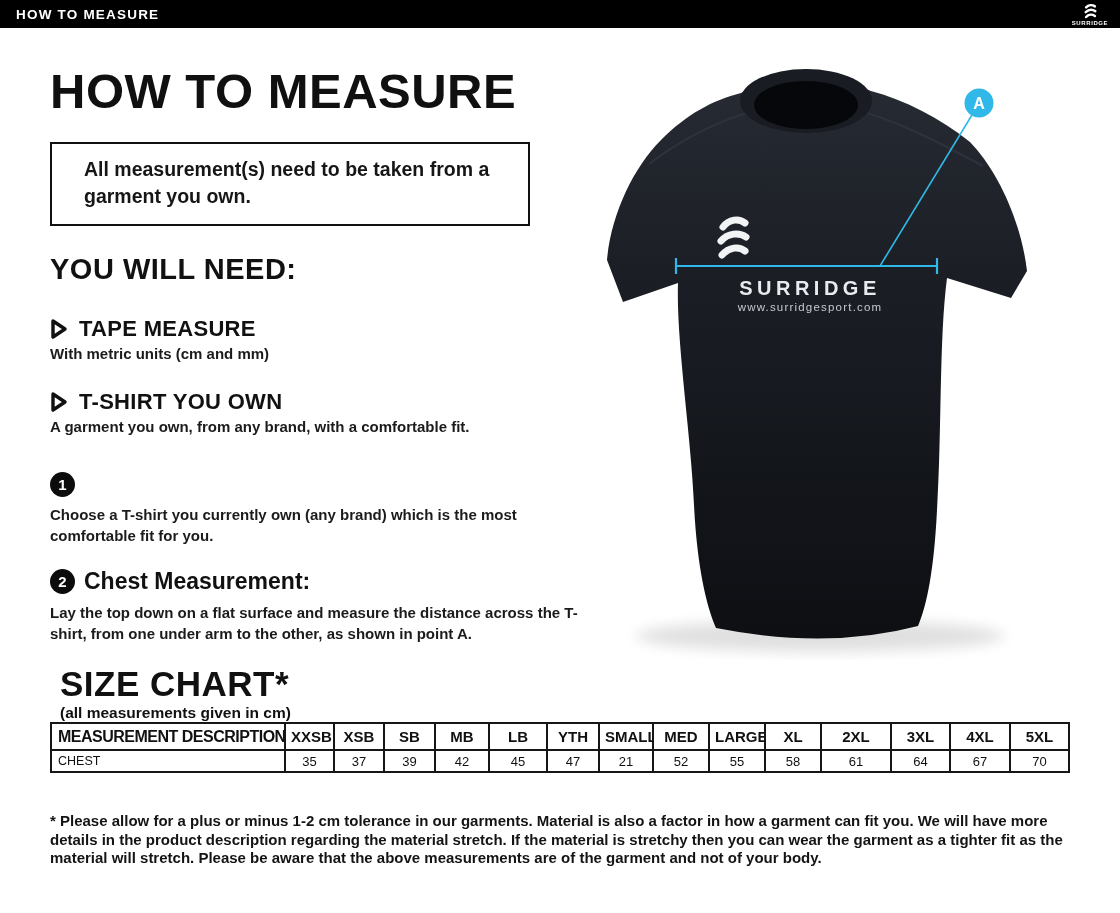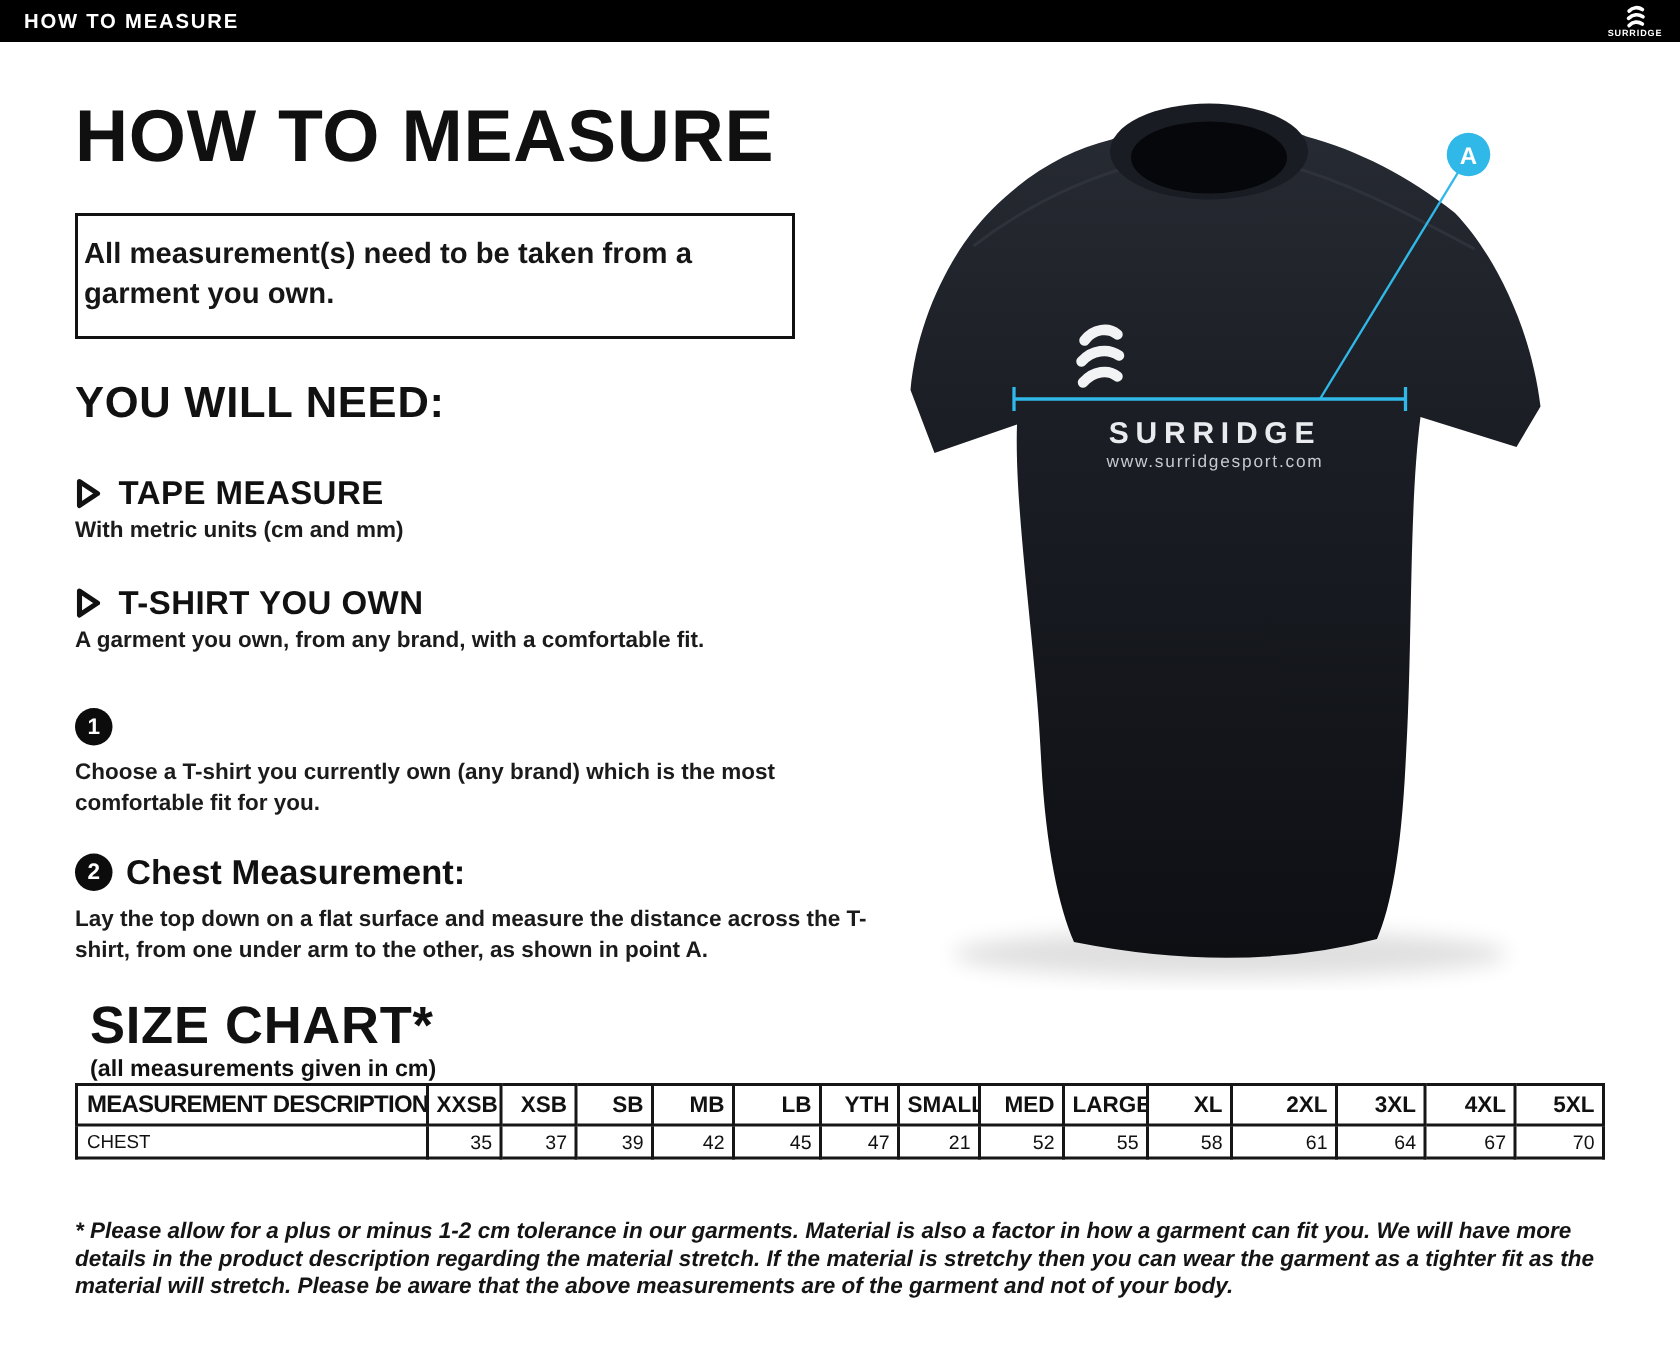--- a/index.html
+++ b/index.html
@@ -24,21 +24,21 @@
   }
   .bar-logo .word { font-size:6px; font-weight:bold; letter-spacing:.6px; line-height:6px; margin-top:1px; }
 
   
   .main-heading {
     position:absolute; left:50px; top:63px;
     font-size:49px; font-weight:bold; letter-spacing:.5px; color:#101010;
   }
   .notice-box {
     position:absolute; left:50px; top:142px; width:480px; height:84px;
-    border:2.5px solid #111; padding:12px 4px;
+    border:2.5px solid #111; padding:12px 32px;
     font-size:19.5px; font-weight:bold; line-height:27px; color:#161616;
   }
   .ywn-heading {
     position:absolute; left:50px; top:253px;
     font-size:29px; font-weight:bold; letter-spacing:.5px;
   }
   .need { position:absolute; left:50px; width:520px; }
   .need-1 { top:316px; }
   .need-2 { top:389px; }
   .need-row { display:flex; align-items:center; gap:11px; }
@@ -60,36 +60,36 @@
   .sc-heading { position:absolute; left:50px; top:664px; display:flex; align-items:baseline;flex-direction:column; }
   .sc-main { font-size:35px; font-weight:bold; letter-spacing:.5px; }
   .sc-sub { font-size:15.5px; font-weight:bold; margin-left:10px; }
 
   
   .size-table {
     position:absolute; left:50px; top:722px; width:1018px;
     border-collapse:collapse; table-layout:fixed;
   }
   .size-table th, .size-table td {
-    border:2px solid #161616; padding:0 5px; text-align:right;
+    border:2px solid #161616; padding:0 5px; text-align:center;
     white-space:nowrap; overflow:hidden; font-weight:normal;
   }
   .size-table tr.hdr { height:27px; }
   .size-table tr.r2, .size-table tr.r3 { height:22px; }
   .size-table tr.hdr th { font-size:15px; font-weight:bold; }
   .size-table tr.hdr th.desc-col { font-size:16px; letter-spacing:-0.5px; }
   .size-table .desc-col { text-align:left; padding-left:6px; }
   .size-table tr.r2 th { font-size:11.5px; font-weight:bold; letter-spacing:-0.3px; }
   .size-table tr.r2 td { font-size:12px; font-weight:bold; }
   .size-table tr.r3 th { font-size:12.5px; }
   .size-table tr.r3 td { font-size:13px; }
 
   .footnote {
     position:absolute; left:50px; top:812px; width:1040px;
-    font-size:15px; font-weight:bold; font-style:italic; line-height:18.5px; color:#141414;
+    font-size:15px; font-weight:bold; line-height:18.5px; color:#141414;
   }
 
   
   .shirt-figure { position:absolute; left:585px; top:50px; width:470px; height:610px; }
   .shirt-figure svg { display:block; }
   .svg-brand { font-family:"Liberation Sans", sans-serif; font-weight:bold; font-size:20px; letter-spacing:4.5px; fill:#e9ebee; }
   .svg-site  { font-family:"Liberation Sans", sans-serif; font-size:11.5px; letter-spacing:1.2px; fill:#c5cacf; }
   .svg-marker-letter { font-family:"Liberation Sans", sans-serif; font-weight:bold; font-size:16px; fill:#fff; }
 </style>
 </head>

